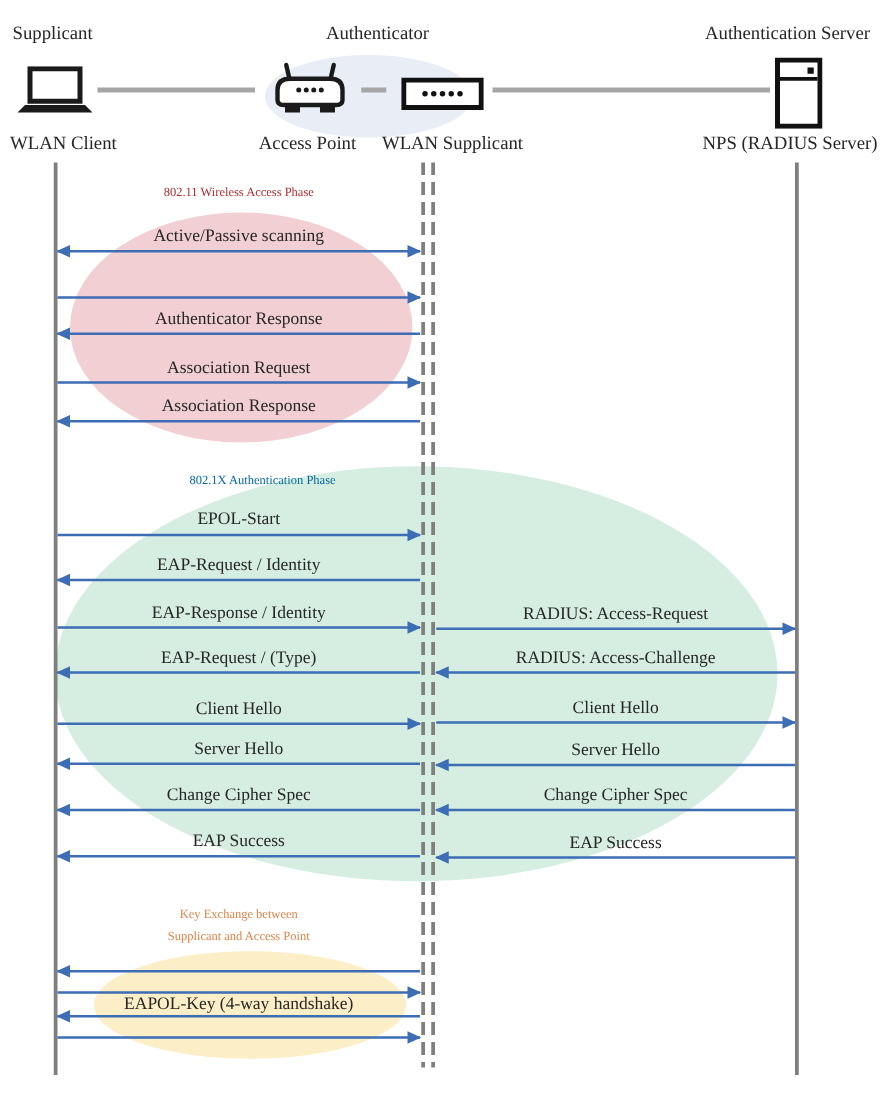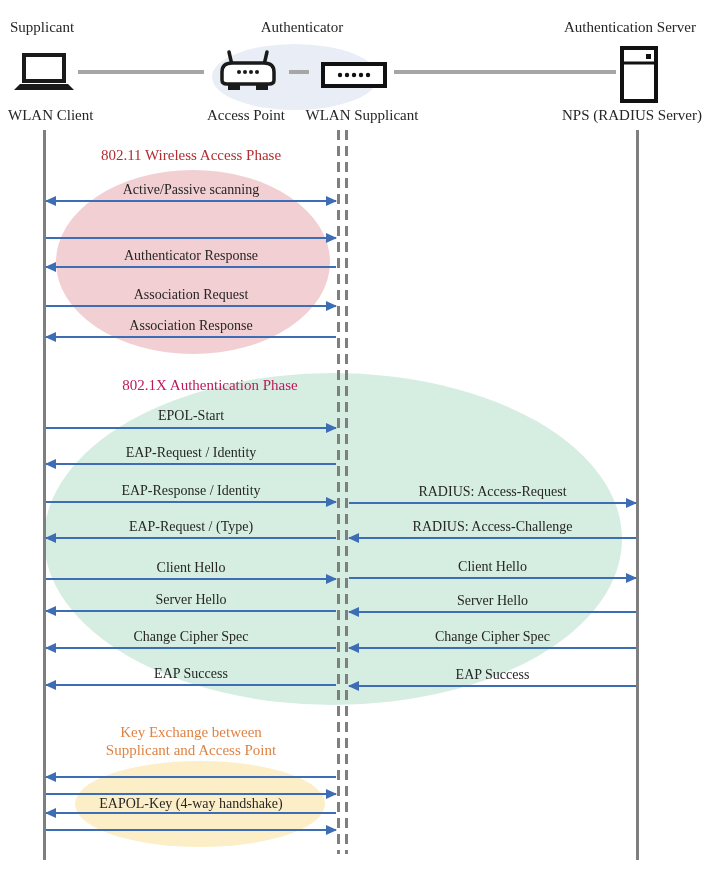--- a/index.html
+++ b/index.html
@@ -11,23 +11,23 @@
   .conn{position:absolute;height:4px;background:#A6A6A6;top:70px;z-index:1}
   .role{position:absolute;font-size:15px;white-space:nowrap;z-index:2}
   .device{position:absolute;font-size:15px;white-space:nowrap;z-index:2}
   .icon{position:absolute;z-index:2}
   .arrow{position:absolute;height:2px;background:#3D6DB5;z-index:3}
   .arrow.hl::before{content:"";position:absolute;left:-1px;top:-4px;width:0;height:0;
       border-top:5px solid transparent;border-bottom:5px solid transparent;border-right:11px solid #3D6DB5}
   .arrow.hr::after{content:"";position:absolute;right:-1px;top:-4px;width:0;height:0;
       border-top:5px solid transparent;border-bottom:5px solid transparent;border-left:11px solid #3D6DB5}
   .mlabel{position:absolute;z-index:3;font-size:14px;text-align:center;white-space:nowrap;height:18px;line-height:18px}
-  .ptitle{position:absolute;z-index:3;font-size:15px;text-align:center;white-space:nowrap;line-height:18px}
+  .ptitle{position:absolute;z-index:3;font-size:10px;text-align:center;white-space:nowrap;line-height:18px}
   .t-red{color:#B02E31}
-  .t-green{color:#be185d}
+  .t-green{color:#0369a1}
   .t-orange{color:#DE8345}
 </style>
 </head>
 <body>
 
 <div class="stage">
 
   <div class="ellipse" style="left:212px;top:44px;width:166px;height:66px;background:#E9EDF6"></div>
   <div class="ellipse" style="left:56px;top:170px;width:274px;height:184px;background:#F2CFD2"></div>
   <div class="ellipse" style="left:44px;top:373px;width:578px;height:332px;background:#D6EEE1"></div>

